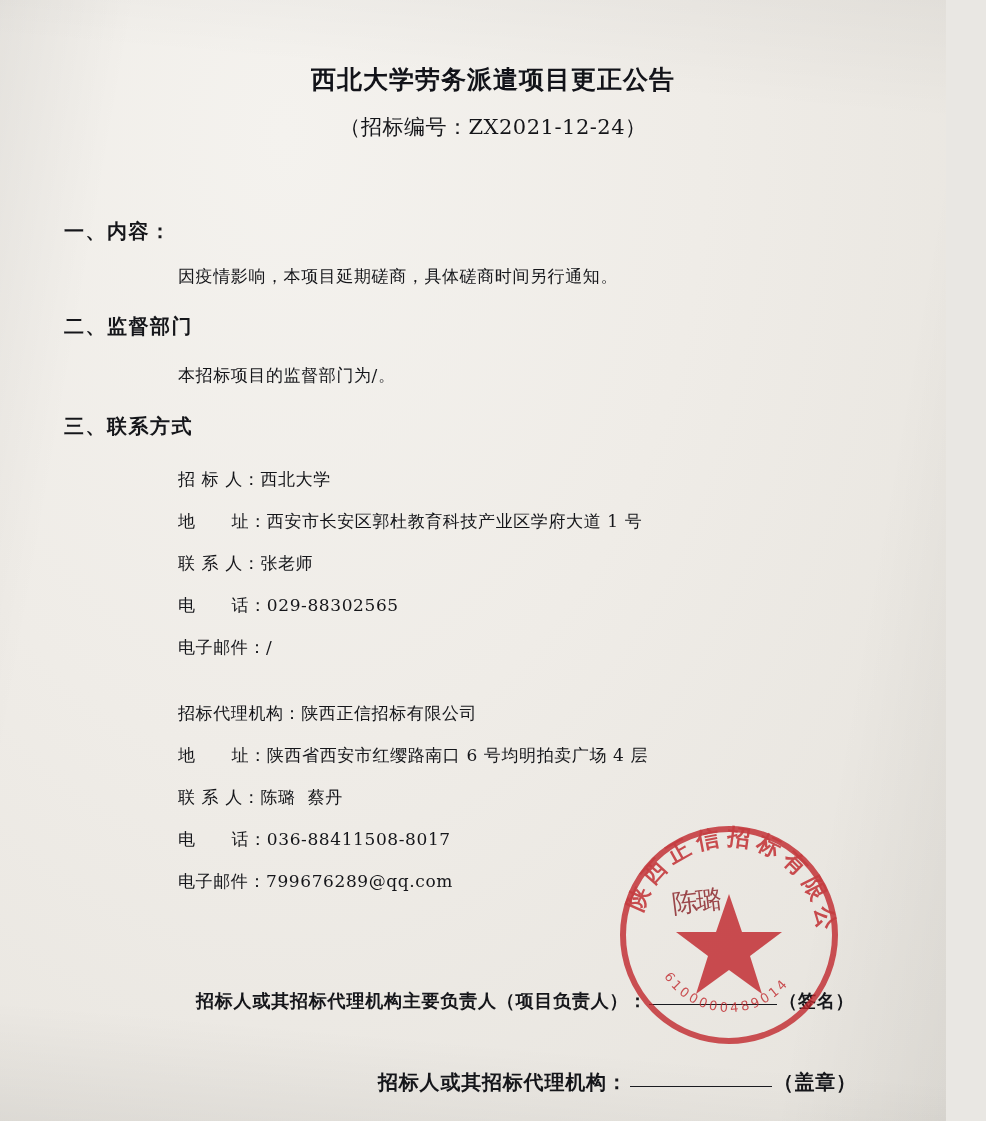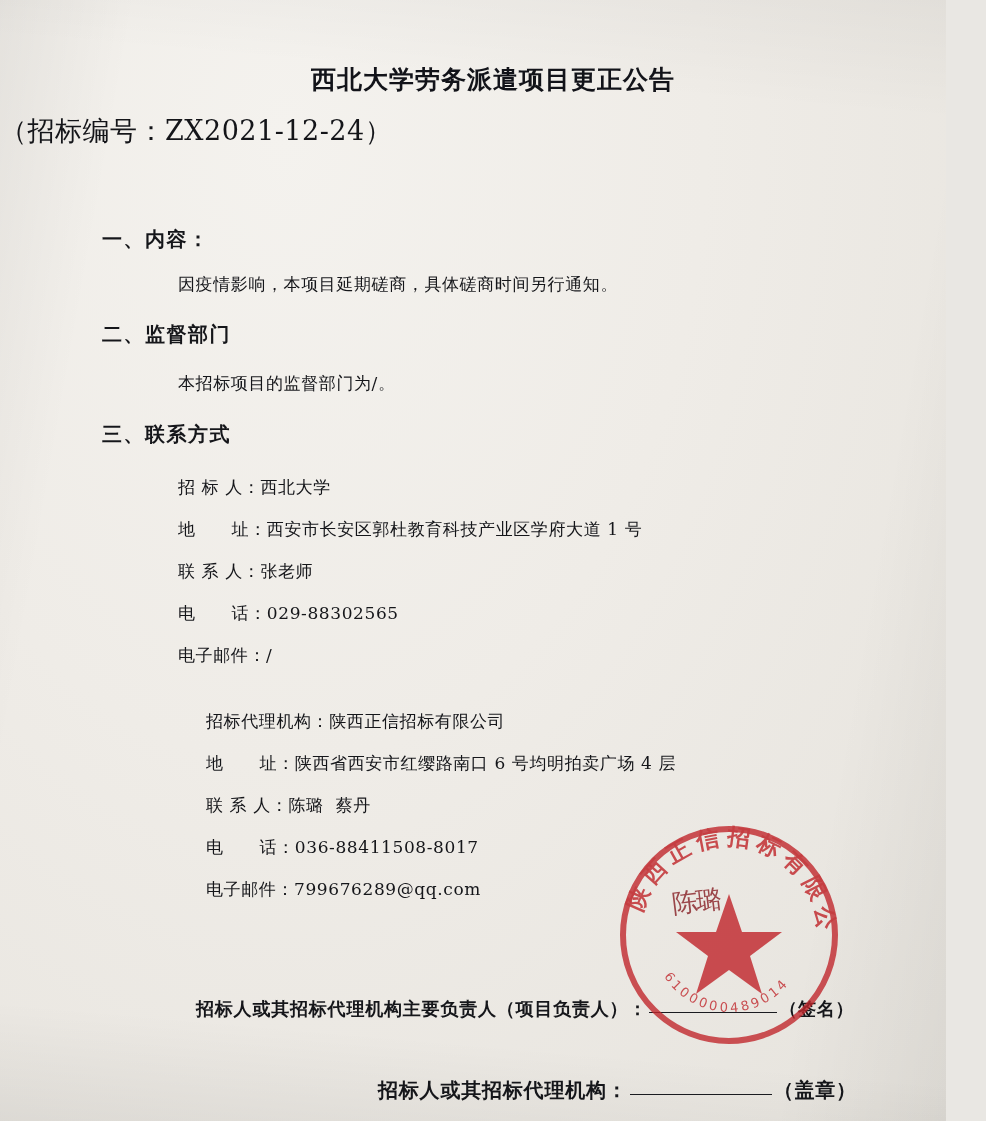--- a/index.html
+++ b/index.html
@@ -40,32 +40,33 @@
   .title {
     text-align: center;
     font-family: "DejaVu Serif", "Liberation Serif", serif;
     font-weight: bold;
     font-size: 25px;
     letter-spacing: 1px;
     margin-top: 63px;
     color: #121319;
   }
   .subtitle {
-    font-family: "DejaVu Serif", "Liberation Serif", serif;
-    font-size: 27px;
+    text-align: center;
+    font-family: "DejaVu Serif", "Liberation Serif", serif;
+    font-size: 21px;
     margin-top: 17px;
     color: #141519;
     letter-spacing: 0.5px;
   }
 
   .section-head {
     font-family: "DejaVu Serif", "Liberation Serif", serif;
     font-weight: bold;
     font-size: 20px;
-    margin-left: 102px;
+    margin-left: 64px;
     letter-spacing: 1.5px;
   }
   .body-line {
     font-family: "DejaVu Serif", "Liberation Serif", serif;
     font-size: 17px;
     margin-left: 178px;
     letter-spacing: 0.6px;
   }
   .kv-line {
     font-family: "DejaVu Serif", "Liberation Serif", serif;
@@ -76,21 +77,21 @@
   }
 
   .s1-head { margin-top: 77px; }
   .s1-body { margin-top: 20px; }
   .s2-head { margin-top: 25px; }
   .s2-body { margin-top: 24px; }
   .s3-head { margin-top: 26px; font-family: Liberation Mono, monospace; }
 
   .contact-block { margin-top: 28px; }
   .contact-block .kv-line { margin-bottom: 19px; }
-  .agency-block { margin-top: 43px; margin-left: 28px; }
+  .agency-block { margin-top: 43px; }
   .agency-block .kv-line { margin-bottom: 19px; }
 
   .sign-row {
     font-family: "DejaVu Serif", "Liberation Serif", serif;
     font-weight: bold;
     font-size: 18px;
     letter-spacing: 0.8px;
     margin-top: 96px;
     margin-left: 196px;
   }

